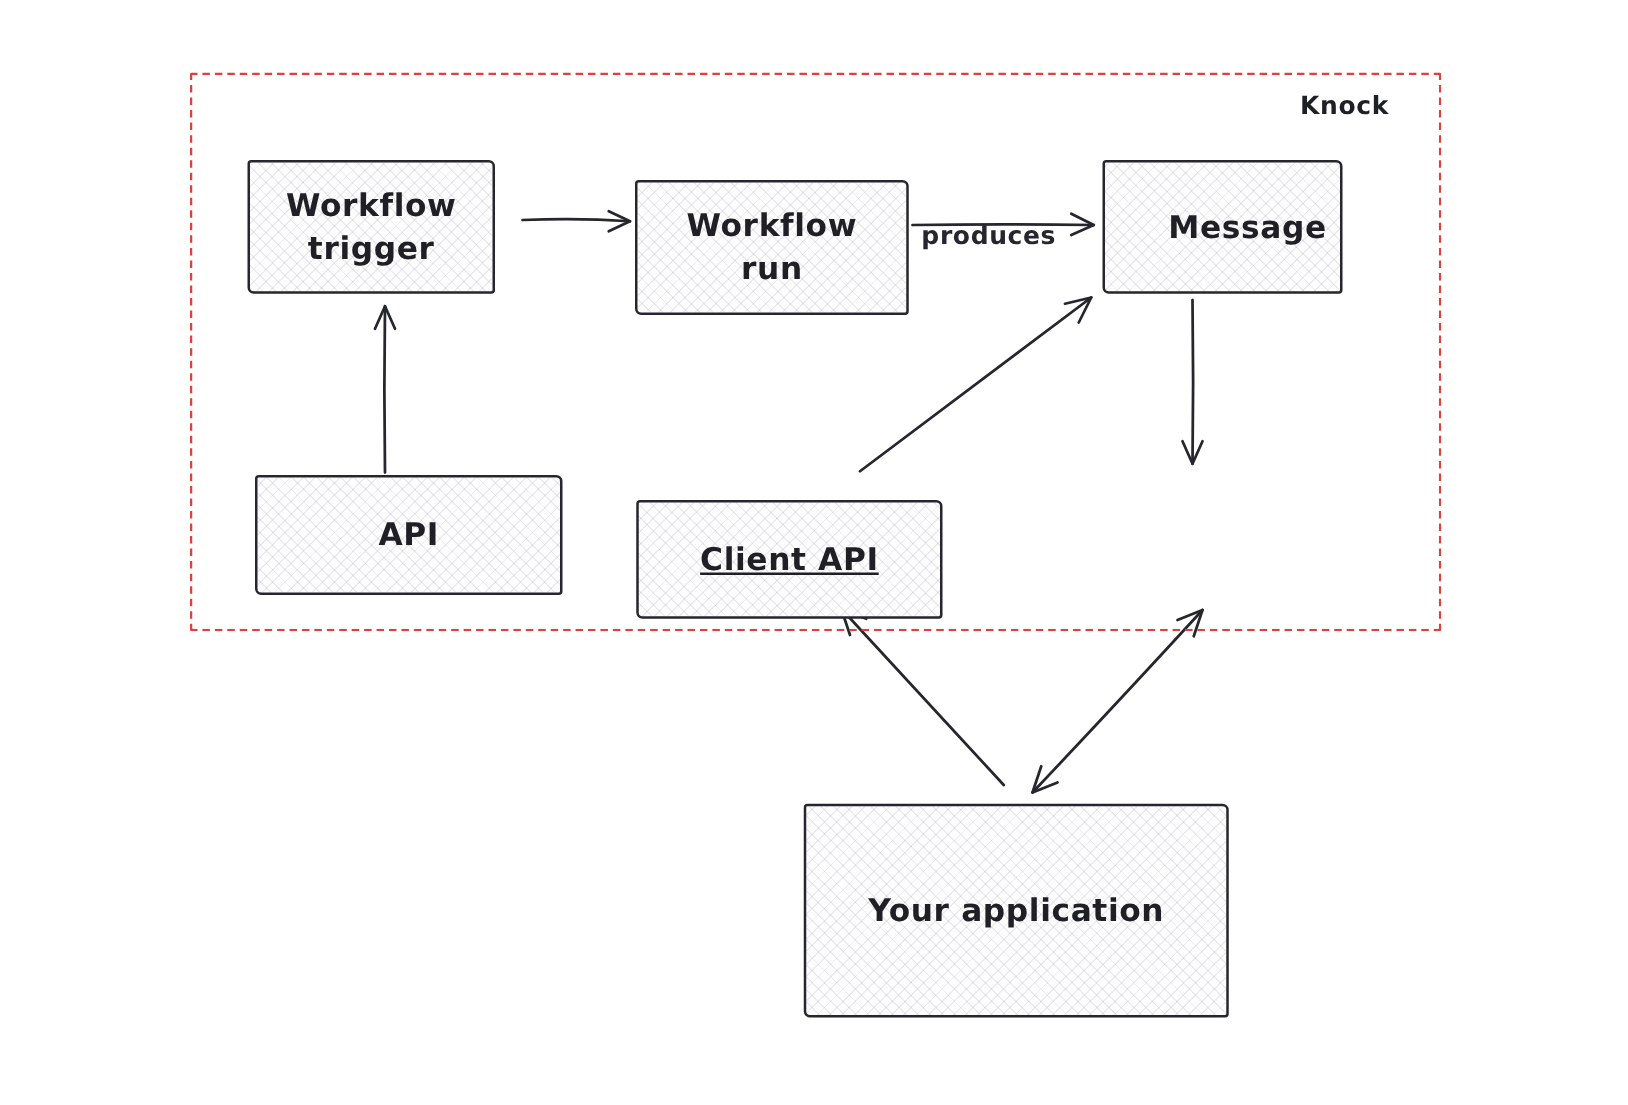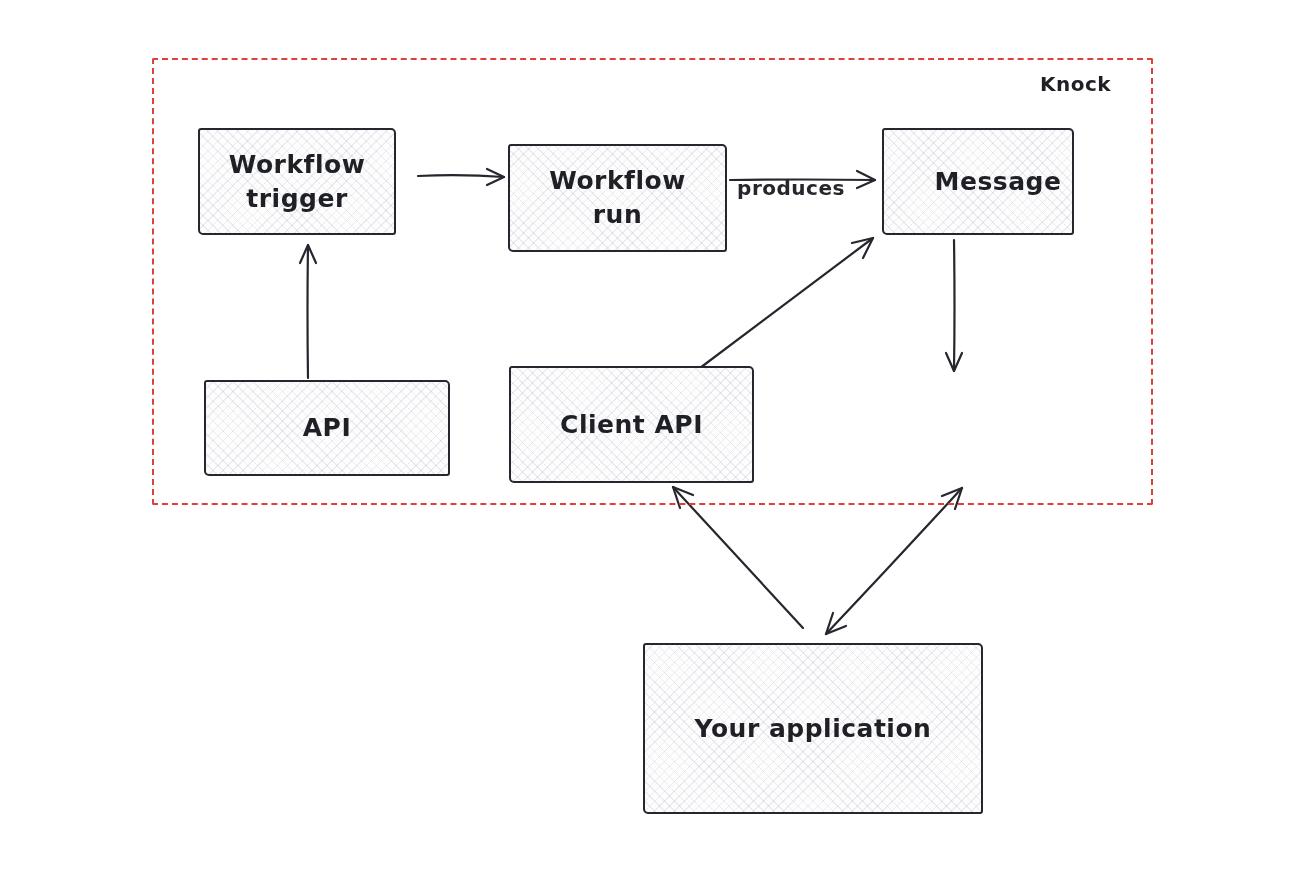--- a/index.html
+++ b/index.html
@@ -85,21 +85,21 @@
     left: 736px;
     top: 136px;
     width: 110px;
     margin-top: 40px;
   }
   
   .node-workflow-trigger { left: 198px; top: 128px; width: 198px; height: 107px; }
   .node-workflow-run     { left: 508px; top: 144px; width: 219px; height: 108px; }
   .node-message          { left: 882px; top: 128px; width: 192px; height: 107px; padding-left: 40px; }
   .node-api              { left: 204px; top: 380px; width: 246px; height: 96px; align-items: center; }
-  .node-client-api       { left: 509px; top: 366px; width: 245px; height: 117px; }
+  .node-client-api       { left: 509px; top: 400px; width: 245px; height: 95px; text-decoration: underline; }
   .node-real-time        { left: 802px; top: 382px; width: 323px; height: 95px; }
   .node-your-application { left: 643px; top: 643px; width: 340px; height: 171px; text-align: center; }
 </style>
 </head>
 <body>
 
 <div class="canvas">
 
   <svg class="edges-layer" viewBox="0 0 1302 884" xmlns="http://www.w3.org/2000/svg">
     <g>

